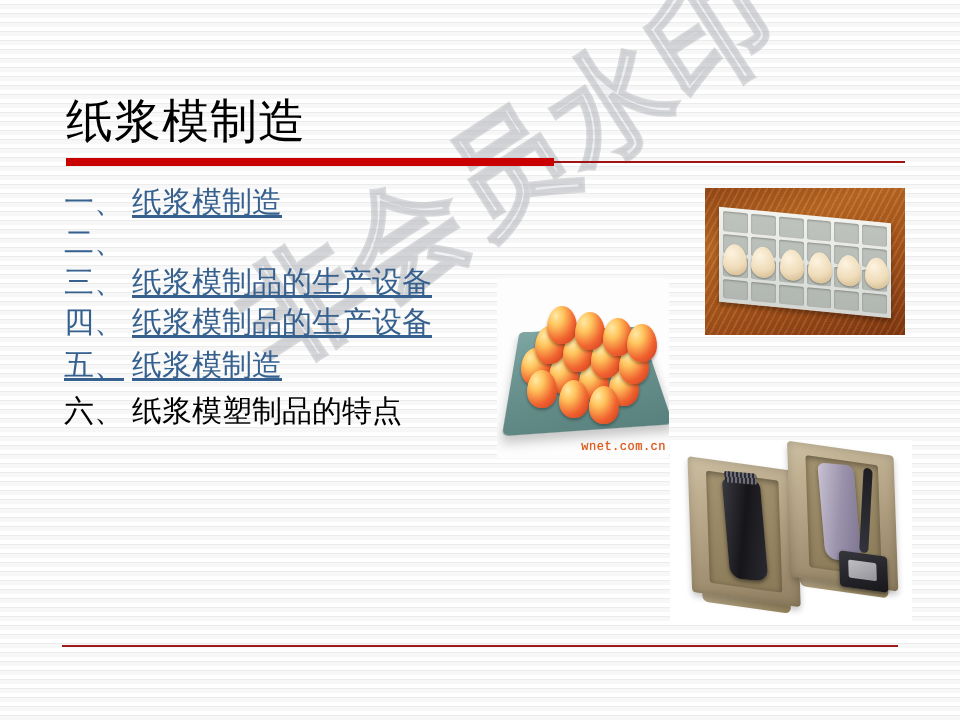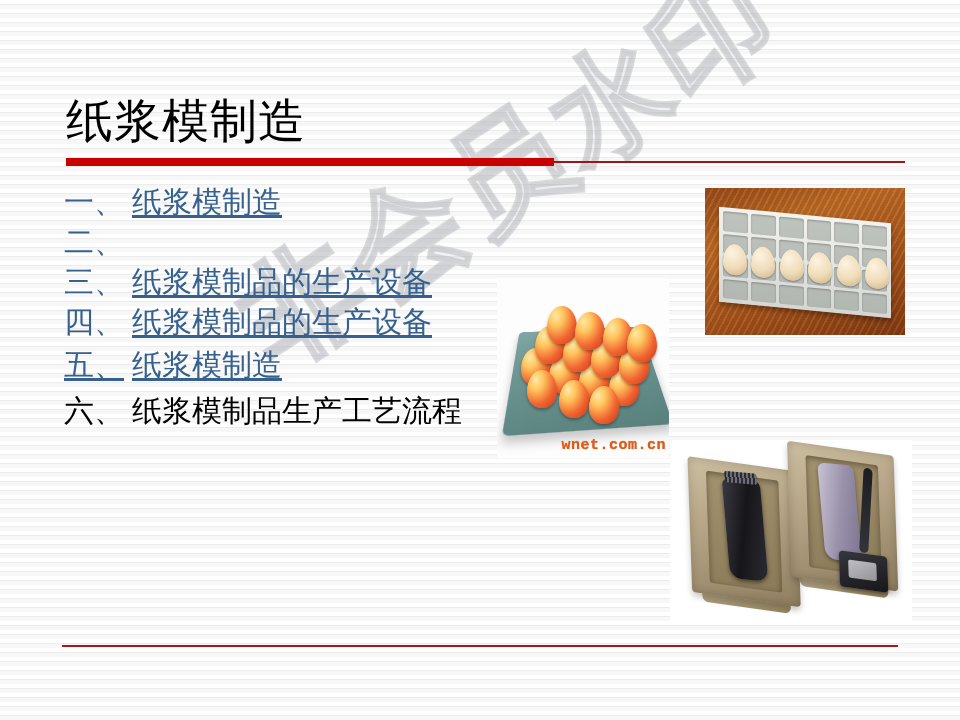--- a/index.html
+++ b/index.html
@@ -235,22 +235,22 @@
     position: absolute;
     width: 30px; height: 38px;
     border-radius: 48% 48% 46% 46% / 58% 58% 42% 42%;
     background: radial-gradient(ellipse at 30% 26%, #ffe9a6 0%, #ffc45d 26%, #f0632f 62%, #c9341c 100%);
     box-shadow: 0 2px 3px rgba(0,0,0,0.3);
   }
   #photo-peaches .site {
     position: absolute;
     right: 3px; bottom: 4px;
     font-family: "Liberation Mono", "DejaVu Sans Mono", monospace;
-    font-size: 15px;
-    font-weight: 700;
+    font-size: 12px;
+    font-weight: 400;
     letter-spacing: 0.5px;
     color: #e05a12;
     text-shadow: 0 0 1px rgba(170,50,10,0.6);
   }
 
   
   #photo-clippers {
     left: 670px;
     top: 440px;
     width: 242px;
@@ -378,21 +378,21 @@
       <span class="txt">纸浆模制品的生产设备</span>
     </div>
 
     <div class="agenda-item link num-underline loose">
       <span class="num">五、</span>
       <span class="txt">纸浆模制造</span>
     </div>
 
     <div class="agenda-item plain loose">
       <span class="num">六、</span>
-      <span class="txt">纸浆模制品生产工艺流程</span>
+      <span class="txt">纸浆模塑制品的特点</span>
     </div>
 
   </div>
 
   <div class="photo" id="photo-eggs">
     <div class="wood-grain"></div>
     <div class="tray">
       <div class="cells">
         <i></i>
           <i></i>

